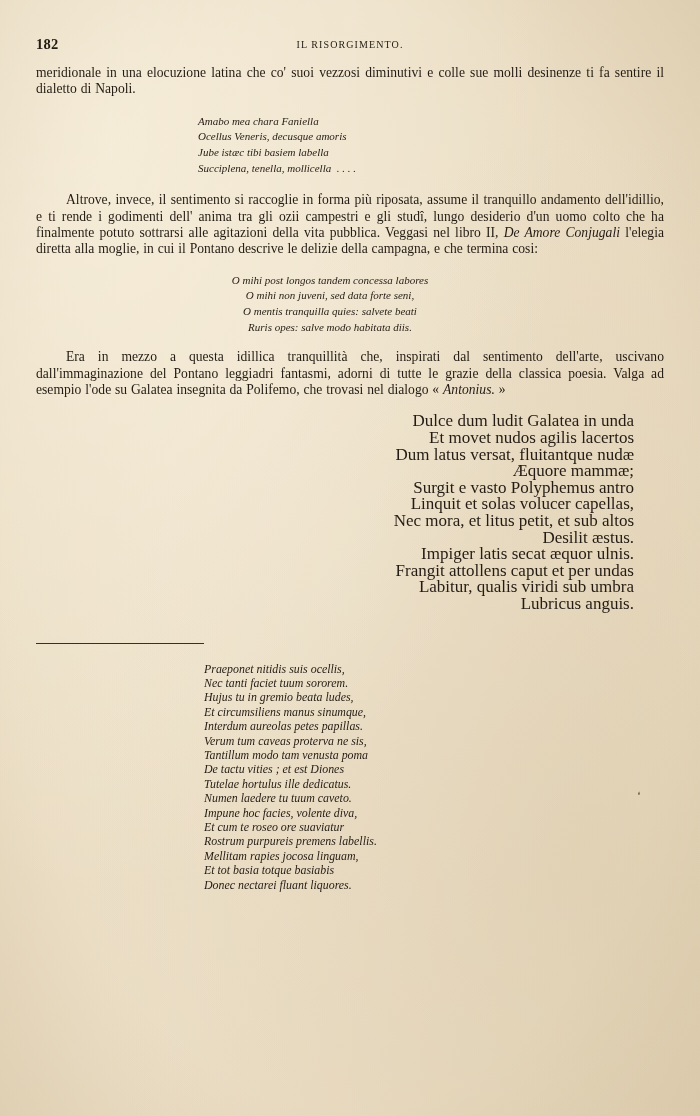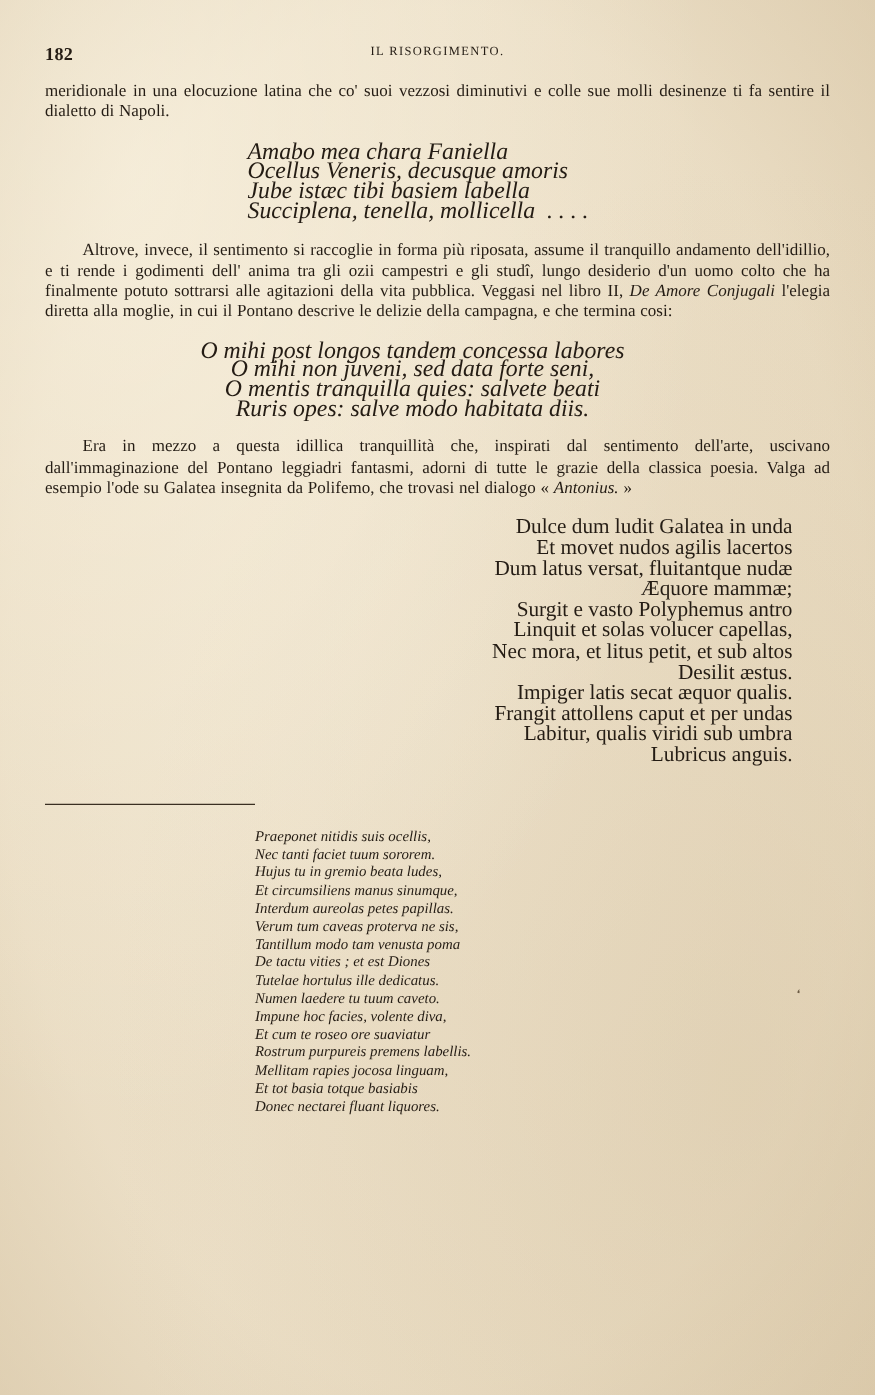--- a/index.html
+++ b/index.html
@@ -32,21 +32,21 @@
     padding: 0;
   }
   .content {
     position: absolute;
     left: 36px;
     top: 36px;
     width: 628px;
   }
   .header-row {
     display: flex;
-    align-items: flex-start;
+    align-items: center;
     margin-bottom: 12px;
   }
   .folio {
     font-size: 14.5px;
     font-weight: bold;
     letter-spacing: 0.3px;
     width: 80px;
   }
   .running-head {
     flex: 1;
@@ -63,21 +63,21 @@
     margin: 0 0 4px 0;
     letter-spacing: 0.02px;
     word-spacing: 0.4px;
   }
   p.body.indent {
     text-indent: 30px;
   }
   .verse-block {
     margin: 14px 0 14px 0;
     font-style: italic;
-    font-size: 19px;
+    font-size: 11px;
     line-height: 15.6px;
   }
   .verse-block .line {
     white-space: pre;
   }
   .verse-italic-1 {
     padding-left: 162px;
     margin-top: 16px;
     margin-bottom: 16px;
   }
@@ -156,21 +156,21 @@
 
     <div class="verse-roman">
       <div class="line">Dulce dum ludit Galatea in unda</div>
       <div class="line">Et movet nudos agilis lacertos</div>
       <div class="line">Dum latus versat, fluitantque nudæ</div>
       <div class="line">Æquore mammæ;</div>
       <div class="line">Surgit e vasto Polyphemus antro</div>
       <div class="line">Linquit et solas volucer capellas,</div>
       <div class="line">Nec mora, et litus petit, et sub altos</div>
       <div class="line">Desilit æstus.</div>
-      <div class="line">Impiger latis secat æquor qualis.</div>
+      <div class="line">Impiger latis secat æquor ulnis.</div>
       <div class="line">Frangit attollens caput et per undas</div>
       <div class="line">Labitur, qualis viridi sub umbra</div>
       <div class="line">Lubricus anguis.</div>
     </div>
 
     <hr class="rule">
 
     <div class="footnote">
       <div class="line">Praeponet nitidis suis ocellis,</div>
       <div class="line">Nec tanti faciet tuum sororem.</div>

